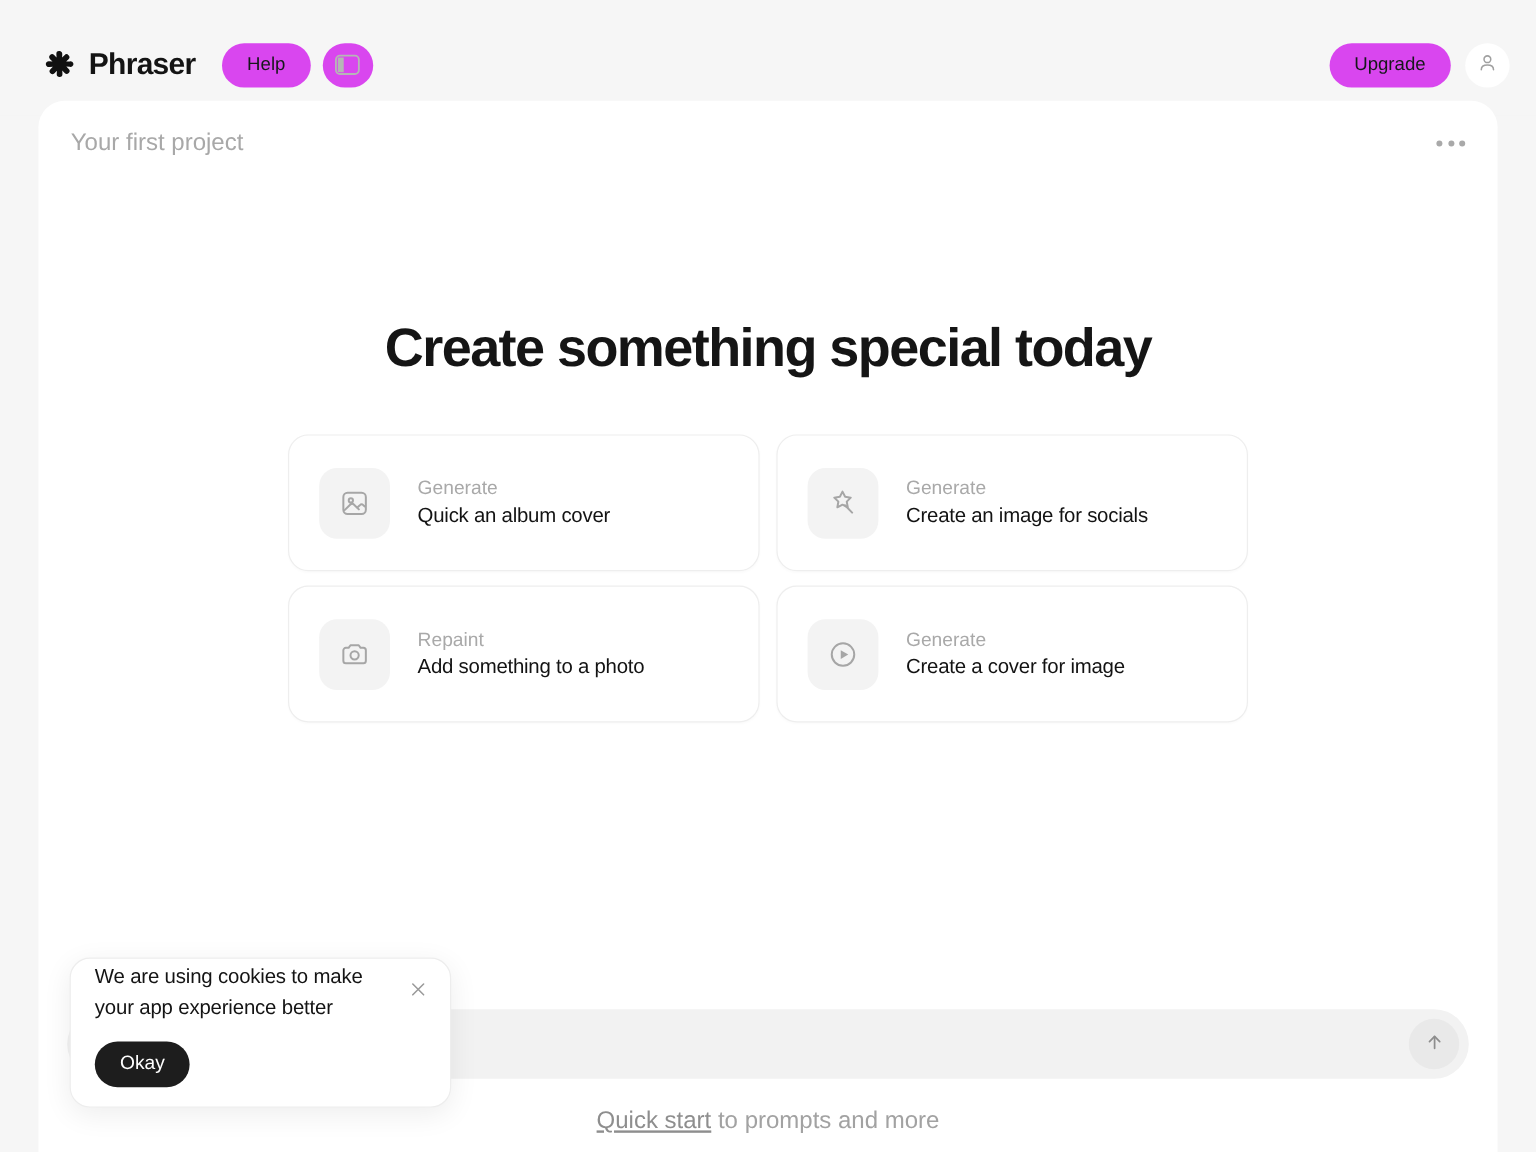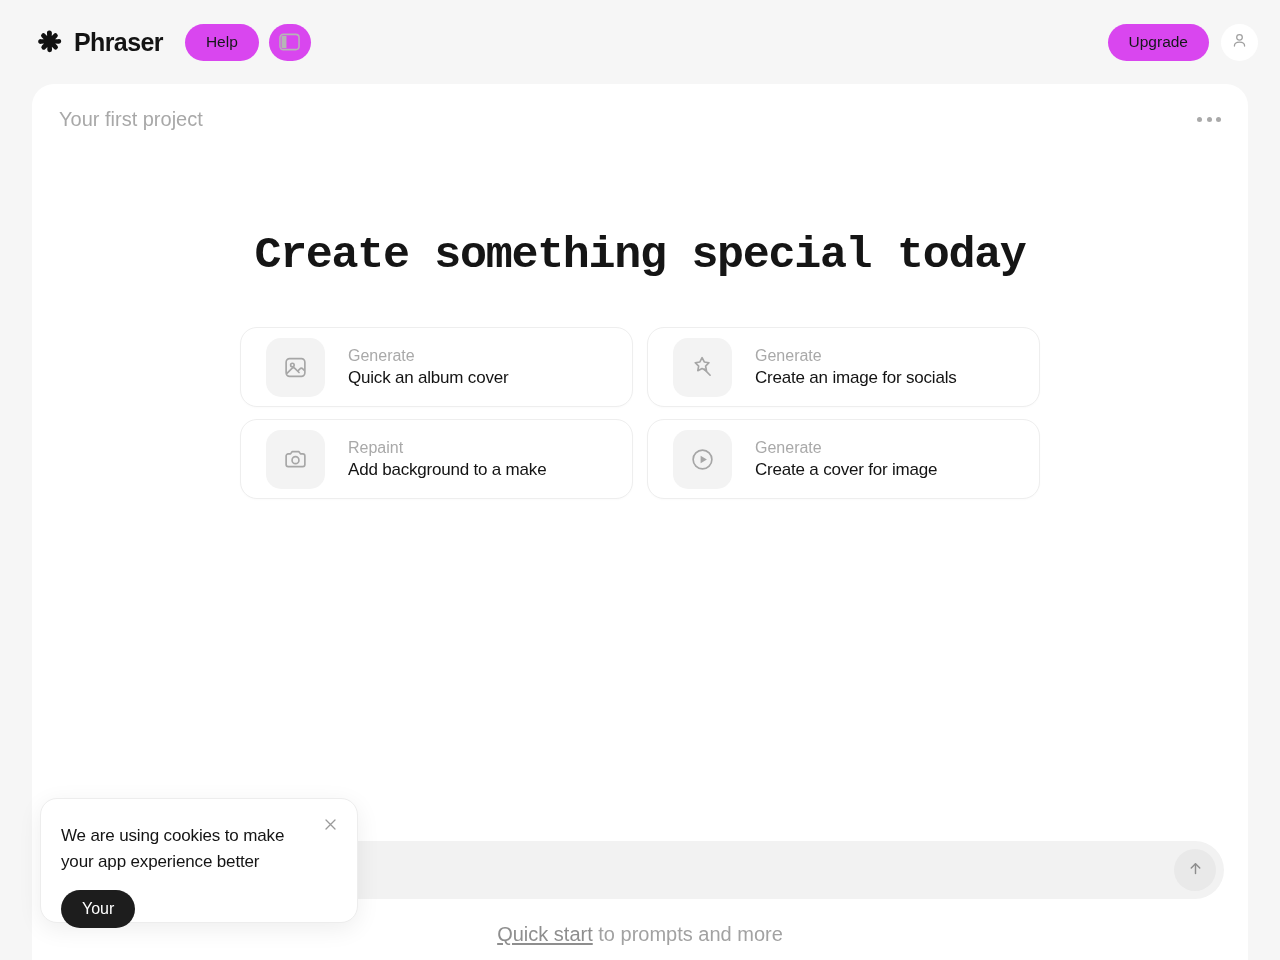--- a/index.html
+++ b/index.html
@@ -18,20 +18,21 @@
     position: relative;
   }
 
   
   .topbar {
     height: 84px;
     display: flex;
     align-items: center;
     padding: 0 22px 0 36px;
     background: #f6f6f6;
+    margin-top: 12px;
   }
 
   .brand {
     display: flex;
     align-items: center;
     gap: 11px;
     margin-right: 22px;
   }
   .brand-mark { width: 27px; height: 27px; display: block; }
   .brand-name {
@@ -121,42 +122,41 @@
   .more-btn i {
     width: 5px;
     height: 5px;
     border-radius: 50%;
     background: #a9a9a9;
     display: block;
   }
 
   
   .hero {
-    margin-top: 76px;
+    margin-top: 110px;
     text-align: center;
-    font-family: Liberation Mono, monospace;
   }
   .hero-title {
     font-size: 45px;
     font-weight: 700;
     letter-spacing: -1.3px;
     color: #151515;
   }
 
   
   .cards {
     width: 800px;
     margin: 46px auto 0;
     display: grid;
     grid-template-columns: 1fr 1fr;
     gap: 12px 14px;
   }
 
   .card {
-    height: 80px;
+    height: 114px;
     background: #ffffff;
     border: 1px solid #eeeeee;
     border-radius: 17px;
     display: flex;
     align-items: center;
     padding: 0 22px 0 25px;
     gap: 23px;
     cursor: pointer;
     box-shadow: 0 1px 2px rgba(0,0,0,0.018);
   }
@@ -228,29 +228,29 @@
   .footnote a {
     color: #8e8e8e;
     text-decoration: underline;
     text-underline-offset: 2px;
     cursor: pointer;
   }
 
   
   .cookie {
     position: absolute;
-    left: 40px;
+    left: 58px;
     top: 798px;
     width: 318px;
     height: 125px;
     background: #ffffff;
     border: 1px solid #ededed;
     border-radius: 17px;
     box-shadow: 0 6px 24px rgba(0,0,0,0.07);
-    padding: 24px 18px 18px 20px;
+    padding: 2px 18px 18px 20px;
   }
   .cookie-text {
     font-size: 17px;
     line-height: 26px;
     color: #141414;
     letter-spacing: -0.15px;
     width: 256px;
   }
   .cookie-close {
     position: absolute;
@@ -367,21 +367,21 @@
 
     <div class="card">
       <span class="card-icon">
         <svg width="25" height="25" viewBox="0 0 24 24" fill="none" stroke="#a6a6a6" stroke-width="1.6" stroke-linecap="round" stroke-linejoin="round">
           <path d="M3 8.6a2 2 0 0 1 2-2h2.2l1.5-2.1h6.6l1.5 2.1H19a2 2 0 0 1 2 2v8.3a2 2 0 0 1-2 2H5a2 2 0 0 1-2-2z"></path>
           <circle cx="12" cy="12.6" r="3.3"></circle>
         </svg>
       </span>
       <span class="card-text">
         <span class="card-label">Repaint</span>
-        <span class="card-title">Add background to a make</span>
+        <span class="card-title">Add something to a photo</span>
       </span>
     </div>
 
     <div class="card">
       <span class="card-icon">
         <svg width="25" height="25" viewBox="0 0 24 24" fill="none" stroke="#a6a6a6" stroke-width="1.6" stroke-linecap="round" stroke-linejoin="round">
           <circle cx="12" cy="12" r="9"></circle>
           <path d="M10.2 8.5l6 3.5-6 3.5z" fill="#a6a6a6" stroke="none"></path>
         </svg>
       </span>
@@ -415,14 +415,14 @@
 
 <div class="cookie">
   <button class="cookie-close">
     <span>
       <svg width="15" height="15" viewBox="0 0 16 16" fill="none" stroke="#9a9a9a" stroke-width="1.4" stroke-linecap="round">
         <path d="M3.2 3.2l9.6 9.6M12.8 3.2l-9.6 9.6"></path>
       </svg>
     </span>
   </button>
   <div class="cookie-text">We are using cookies to make your app experience better</div>
-  <button class="cookie-okay">Your</button>
+  <button class="cookie-okay">Okay</button>
 </div>
 
 </body></html>

